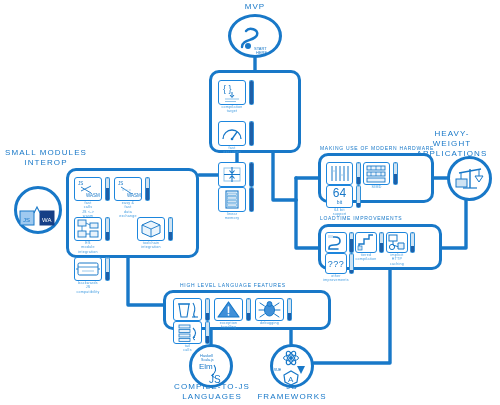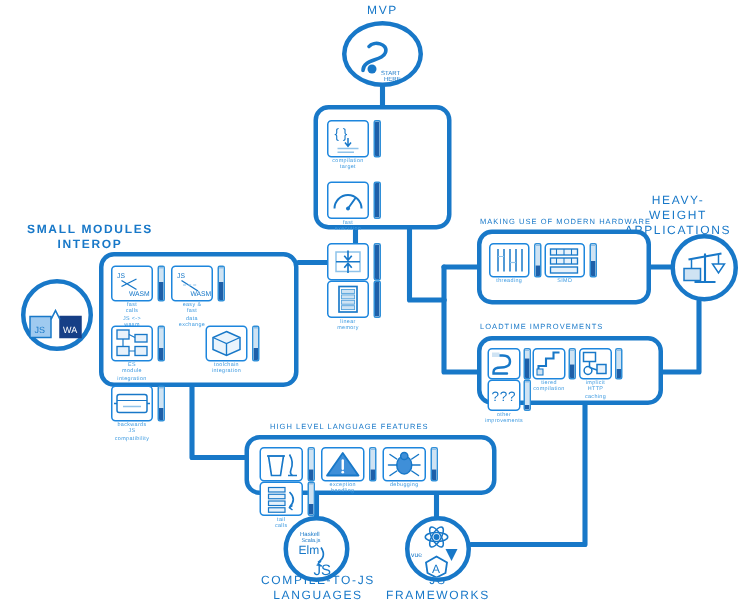--- a/index.html
+++ b/index.html
@@ -73,21 +73,21 @@
     <path d="M211,330 L211,344"></path>
 
     <path d="M291,330 L291,344"></path>
 
     <path d="M390,270 L390,363 L314,363"></path>
   </g>
 </svg>
 
 <div class="outer-label" style="left:225px;top:2px;width:60px;">MVP</div>
 
-<div class="outer-label" style="left:14px;top:148px;width:92px;white-space:pre-line;font-weight:bold;">SMALL MODULES
+<div class="outer-label" style="left:0px;top:148px;width:92px;white-space:pre-line;">SMALL MODULES
 INTEROP</div>
 
 <div class="outer-label" style="left:416px;top:129px;width:72px;white-space:pre-line;">HEAVY-WEIGHT
 APPLICATIONS</div>
 
 <div class="outer-label" style="left:168px;top:382px;width:88px;white-space:pre-line;">COMPILE-TO-JS
 LANGUAGES</div>
 
 <div class="outer-label" style="left:251px;top:382px;width:82px;">JS FRAMEWORKS</div>
 
@@ -304,20 +304,32 @@
             <path d="M7,9 L7,13"></path>
               <path d="M12,9 L12,13"></path>
               <path d="M17,9 L17,13"></path>
           </g>
         </svg>
         <div class="cell-label" style="white-space:pre-line;">SIMD</div>
       </div>
       <div class="gauge" style="height:23px;margin-left:3px;">
         <i style="height:52%"></i>
           <u style="height:48%"></u>
+      </div>
+    </div>
+    <div class="cell" style="width:37px;position:relative;">
+      <div class="tile" style="width:27px;height:23px;display:flex;flex-direction:column;align-items:center;justify-content:center;">
+        <span style="font-size:12px;line-height:11px;color:#1878c8;font-weight:400;">64</span>
+        <span style="font-size:5px;color:#1878c8;">bit</span>
+        <div class="cell-label" style="white-space:pre-line;">64 bit
+support</div>
+      </div>
+      <div class="gauge" style="height:23px;margin-left:3px;">
+        <i style="height:20%"></i>
+          <u style="height:80%"></u>
       </div>
     </div>
   </div>
 </div>
 
 <div class="circle" style="left:447px;top:156px;width:45px;height:45px;">
   <svg width="34" height="32" viewBox="0 0 34 32">
     <path d="M17,3 L17,22" stroke="#1878c8" stroke-width="1.4"></path>
     <path d="M6,7 L28,3" stroke="#1878c8" stroke-width="1.4"></path>
     <path d="M8,7 L8,13 M26,4 L26,10" stroke="#1878c8" stroke-width="1"></path>

